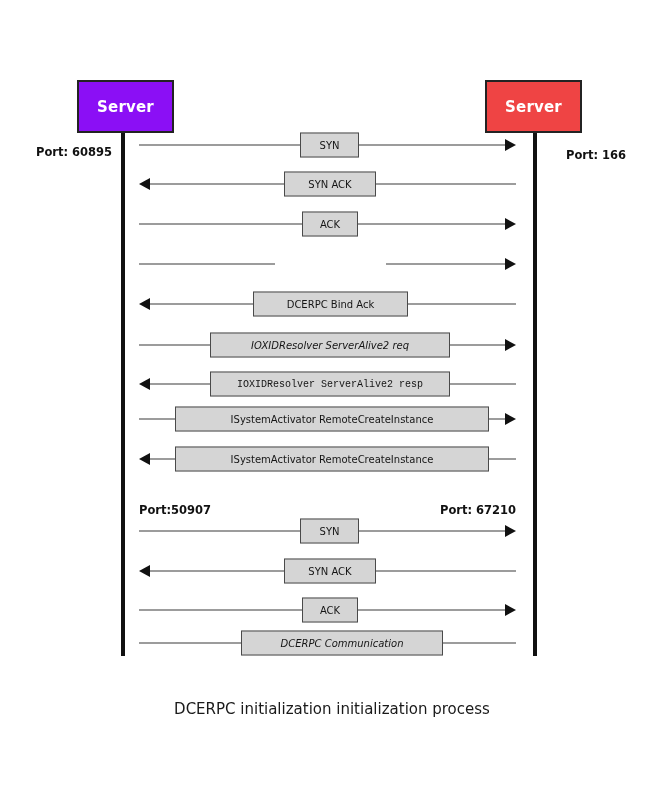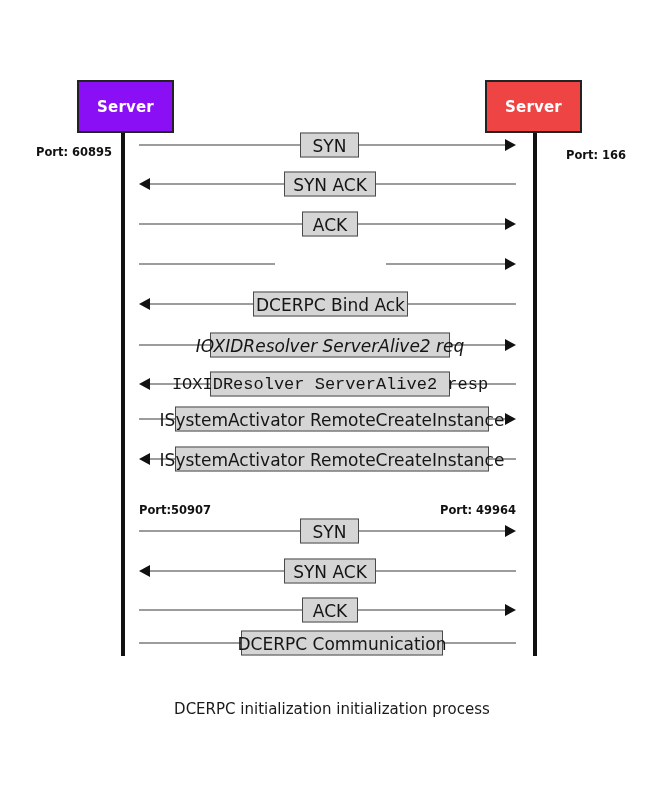--- a/index.html
+++ b/index.html
@@ -84,21 +84,21 @@
     position: absolute;
     top: 50%;
     transform: translateY(-50%);
     box-sizing: border-box;
     background: #d5d5d5;
     border: 1.3px solid #4a4a4a;
     height: 25px;
     display: flex;
     align-items: center;
     justify-content: center;
-    font-size: 17px;
+    font-size: 10px;
     color: #151515;
     white-space: nowrap;
     font-family: "DejaVu Sans", sans-serif;
   }
 
   
   #caption {
     position: absolute;
     left: 0;
     width: 664px;
@@ -118,21 +118,21 @@
       <div class="lifeline" style="left: 533px; top: 133px; height: 523px; background: rgb(17, 17, 17);"></div>
       <div class="actor-box" style="left: 77px; top: 80px; width: 97px; height: 53px; background: rgb(139, 15, 245);">
         <span>Server</span>
       </div>
       <div class="actor-box" style="left: 485px; top: 80px; width: 97px; height: 53px; background: #ef4444;">
         <span>Server</span>
       </div>
       <div class="port-label" style="left: 36px; top: 145px;">Port: 60895</div>
       <div class="port-label" style="left: 566px; top: 148px;">Port: 166</div>
       <div class="port-label" style="left: 139px; top: 503px;">Port:50907</div>
-      <div class="port-label" style="left: 440px; top: 503px;">Port: 49964</div>
+      <div class="port-label" style="left: 440px; top: 503px;">Port: 67210</div>
       <div class="msg-row" style="left: 0px; top: 132px; width: 664px;">
         <div class="msg-line" style="left: 139px; width: 161px;"></div>
         <div class="msg-line" style="left: 359px; width: 146px;"></div>
         <div class="msg-arrow to-right" style="left: 505px;"></div>
         <div class="msg-box" style="left: 300px; width: 59px;">SYN</div>
       </div>
       <div class="msg-row" style="left: 0px; top: 171px; width: 664px;">
         <div class="msg-line" style="left: 150px; width: 134px;"></div>
         <div class="msg-line" style="left: 376px; width: 140px;"></div>
         <div class="msg-arrow to-left" style="left: 139px;"></div>
@@ -193,19 +193,19 @@
       </div>
       <div class="msg-row" style="left: 0px; top: 597px; width: 664px;">
         <div class="msg-line" style="left: 139px; width: 163px;"></div>
         <div class="msg-line" style="left: 358px; width: 147px;"></div>
         <div class="msg-arrow to-right" style="left: 505px;"></div>
         <div class="msg-box" style="left: 302px; width: 56px;">ACK</div>
       </div>
       <div class="msg-row" style="left: 0px; top: 630px; width: 664px;">
         <div class="msg-line" style="left: 139px; width: 102px;"></div>
         <div class="msg-line" style="left: 443px; width: 73px;"></div>
-        <div class="msg-box" style="left: 241px; width: 202px;">DCERPC Communication</div>
+        <div class="msg-box" style="left: 241px; width: 202px; font-style: italic;">DCERPC Communication</div>
       </div>
     </div>
 
   <div id="caption" style="top: 700px;">DCERPC initialization initialization process</div>
 
 </div>
 
 </body></html>

